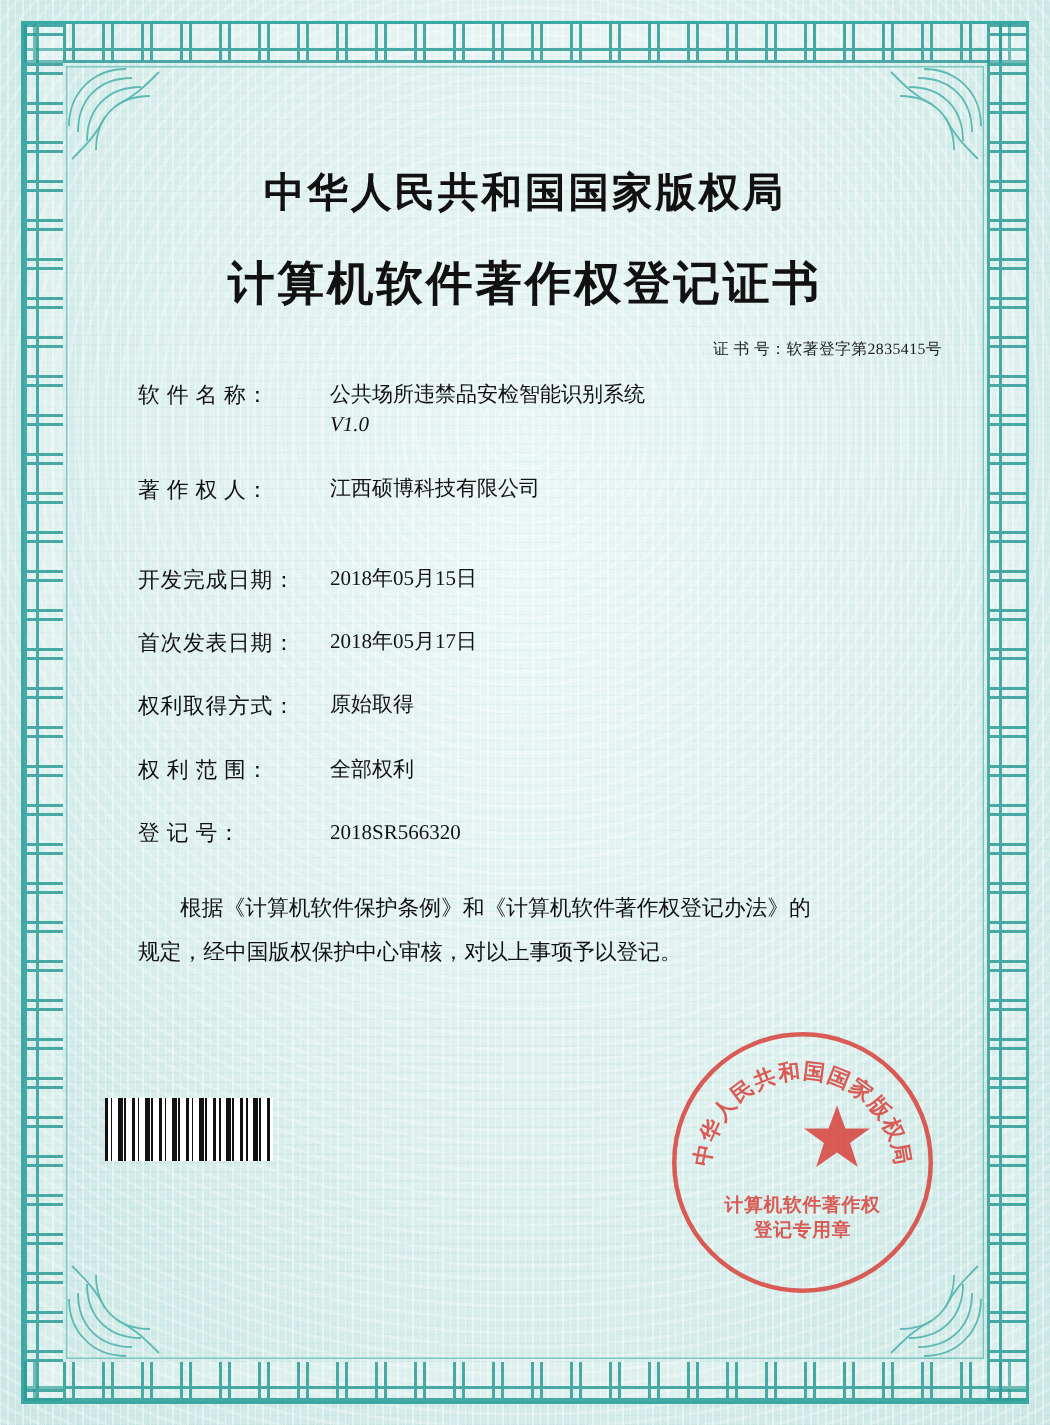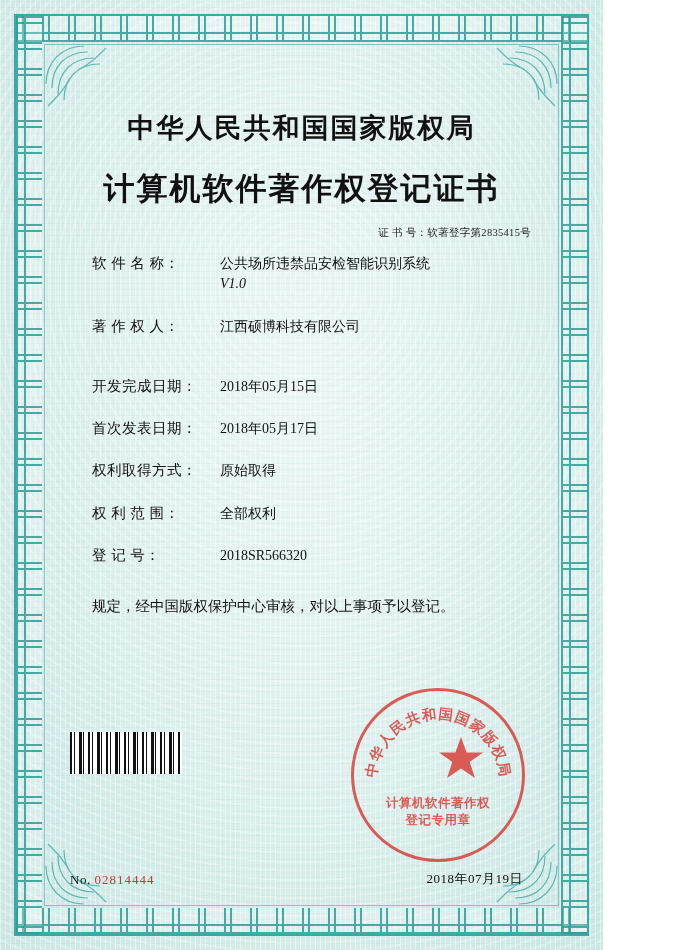--- a/index.html
+++ b/index.html
@@ -9,21 +9,21 @@
   }
   body {
     width: 700px;
     height: 950px;
     font-family: "Liberation Serif", "DejaVu Serif", serif;
     overflow: hidden;
   }
 
   .certificate {
     position: relative;
-    width: 603px;
+    width: 700px;
     height: 950px;
     background:
       radial-gradient(ellipse at 50% 40%, #eaf7f6 0%, #dff1ef 45%, #d2ebe8 75%, #cbe7e4 100%);
     box-sizing: border-box;
   }
 
   
   .guilloche {
     position: absolute;
     inset: 0;
@@ -377,20 +377,21 @@
       </div>
 
       <div class="field-row">
         <div class="field-label">登 记 号：</div>
         <div class="field-value">2018SR566320</div>
       </div>
 
     </div>
 
     <div class="statement">
+      <p class="indent">根据《计算机软件保护条例》和《计算机软件著作权登记办法》的</p>
       <p>规定，经中国版权保护中心审核，对以上事项予以登记。</p>
     </div>
 
   </div>
 
   <div class="barcode"></div>
 
   <div class="seal">
     <div class="seal-arc-text">
       <svg width="168" height="168" viewBox="0 0 168 168">
@@ -406,21 +407,14 @@
       <svg width="46" height="46" viewBox="0 0 46 46">
         <polygon points="23,2 28.6,17.4 45,17.4 31.7,27 36.9,43 23,33.4 9.1,43 14.3,27 1,17.4 17.4,17.4" fill="#d8322c"></polygon>
       </svg>
     </div>
     <div class="seal-bottom-text">
       <div>计算机软件著作权</div>
       <div>登记专用章</div>
     </div>
   </div>
 
-  <div class="footer">
-    <div class="serial">
-      <span>No.</span>
-      <span class="num">02814444</span>
-    </div>
-    <div class="date">2018年07月19日</div>
-  </div>
 
 </div>
 
 </body></html>

